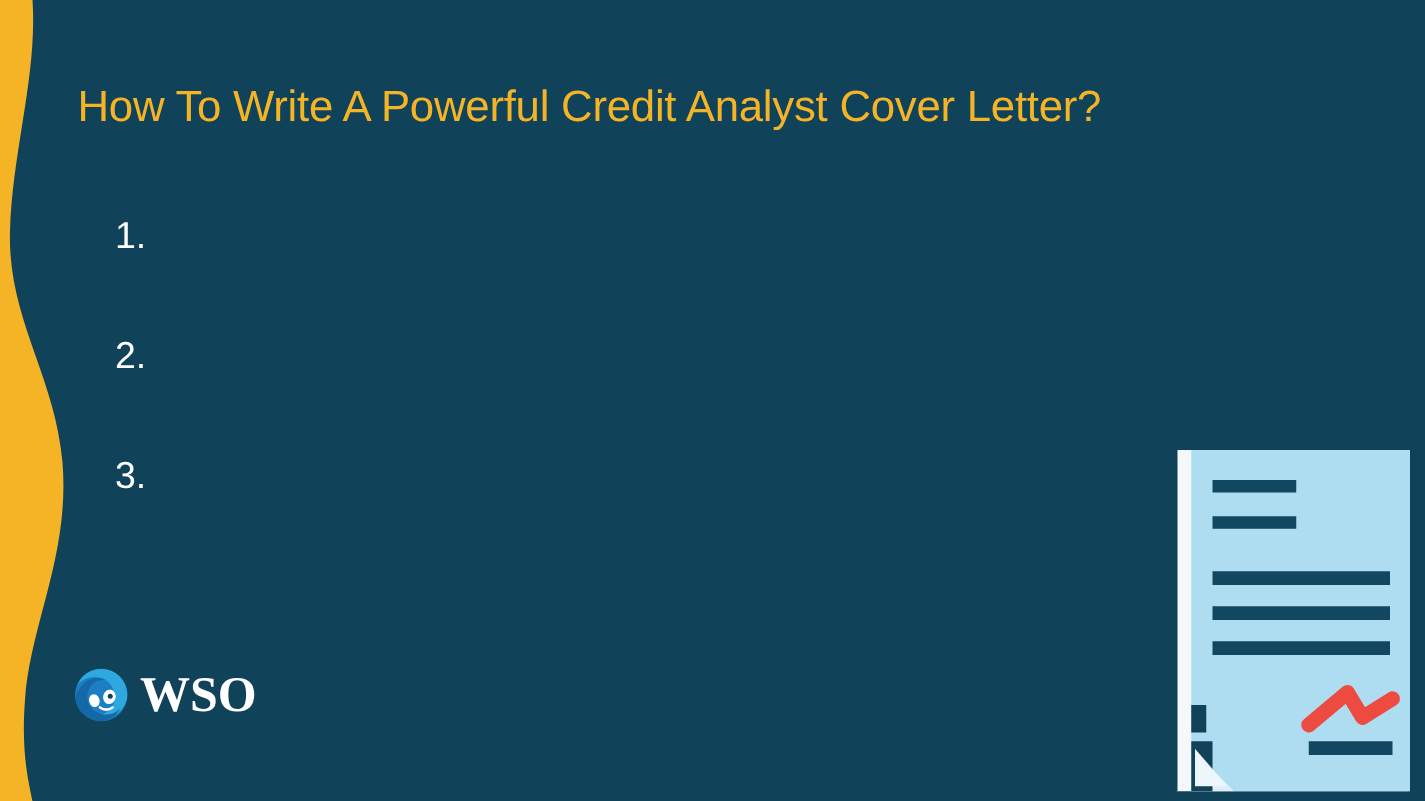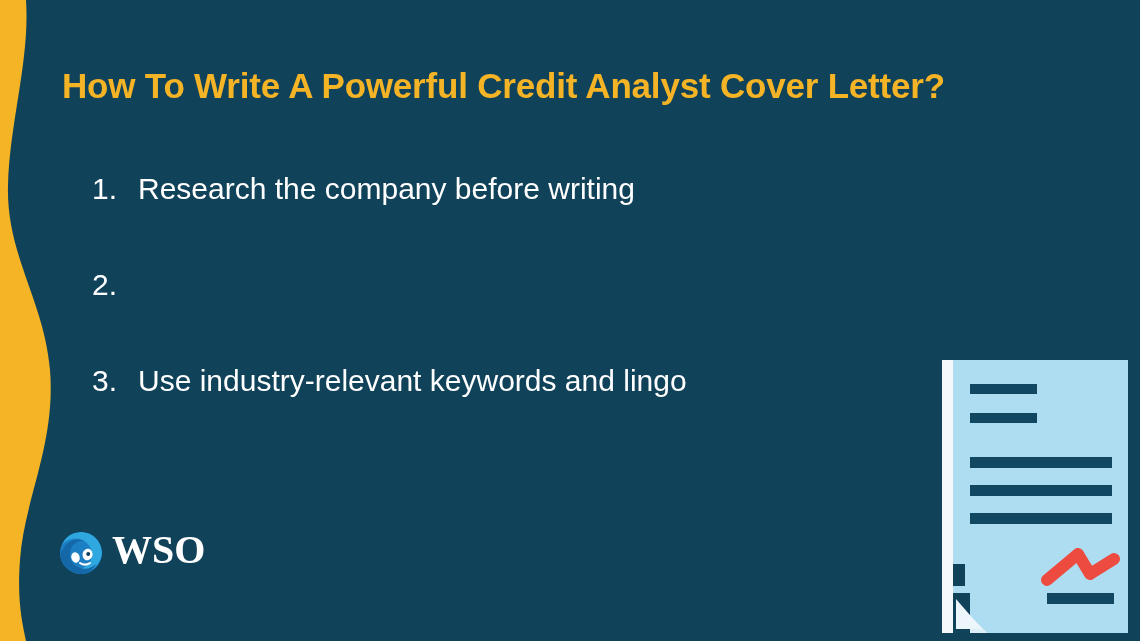--- a/index.html
+++ b/index.html
@@ -22,21 +22,21 @@
     width:80px; height:641px;
     pointer-events:none;
   }
 
   
   #title {
     position:absolute;
     left:62px; top:66px;
     width:1060px;
     font-size:35px;
-    font-weight:bold;
+    font-weight:normal;
     letter-spacing:-0.2px;
     color:#F5B425;
     white-space:nowrap;
   }
 
   
   #list {
     position:absolute;
     left:92px; top:172px;
     width:900px;
@@ -59,21 +59,21 @@
     font-size:30px;
     color:#FFFFFF;
     white-space:nowrap;
   }
 
   
   #logo {
     position:absolute;
     left:58px; top:530px;
     display:flex;
-    align-items:flex-start;
+    align-items:center;
     height:52px;
   }
   #logo-mark {
     width:46px; height:46px;
     flex:0 0 46px;
   }
   #logo-text {
     margin-left:8px;
     font-family:"Liberation Serif", serif;
     font-weight:bold;
@@ -101,30 +101,28 @@
              C56,444 24,500 20,560
              C17,600 22,622 26,641 L0,641 Z" fill="#F5B425"></path>
   </svg>
 
   <div id="title">How To Write A Powerful Credit Analyst Cover Letter?</div>
 
   <div id="list">
 
     <div class="list-item">
       <span class="li-num">1.</span>
-      <span class="li-text">Research the company before writing</span>
     </div>
 
     <div class="list-item">
       <span class="li-num">2.</span>
     </div>
 
     <div class="list-item">
       <span class="li-num">3.</span>
-      <span class="li-text">Use industry-relevant keywords and lingo</span>
     </div>
 
   </div>
 
   <div id="logo">
     <svg id="logo-mark" viewBox="0 0 46 46">
       <defs>
         <clipPath id="circClip">
             <circle cx="23" cy="23" r="21"></circle>
           </clipPath>

